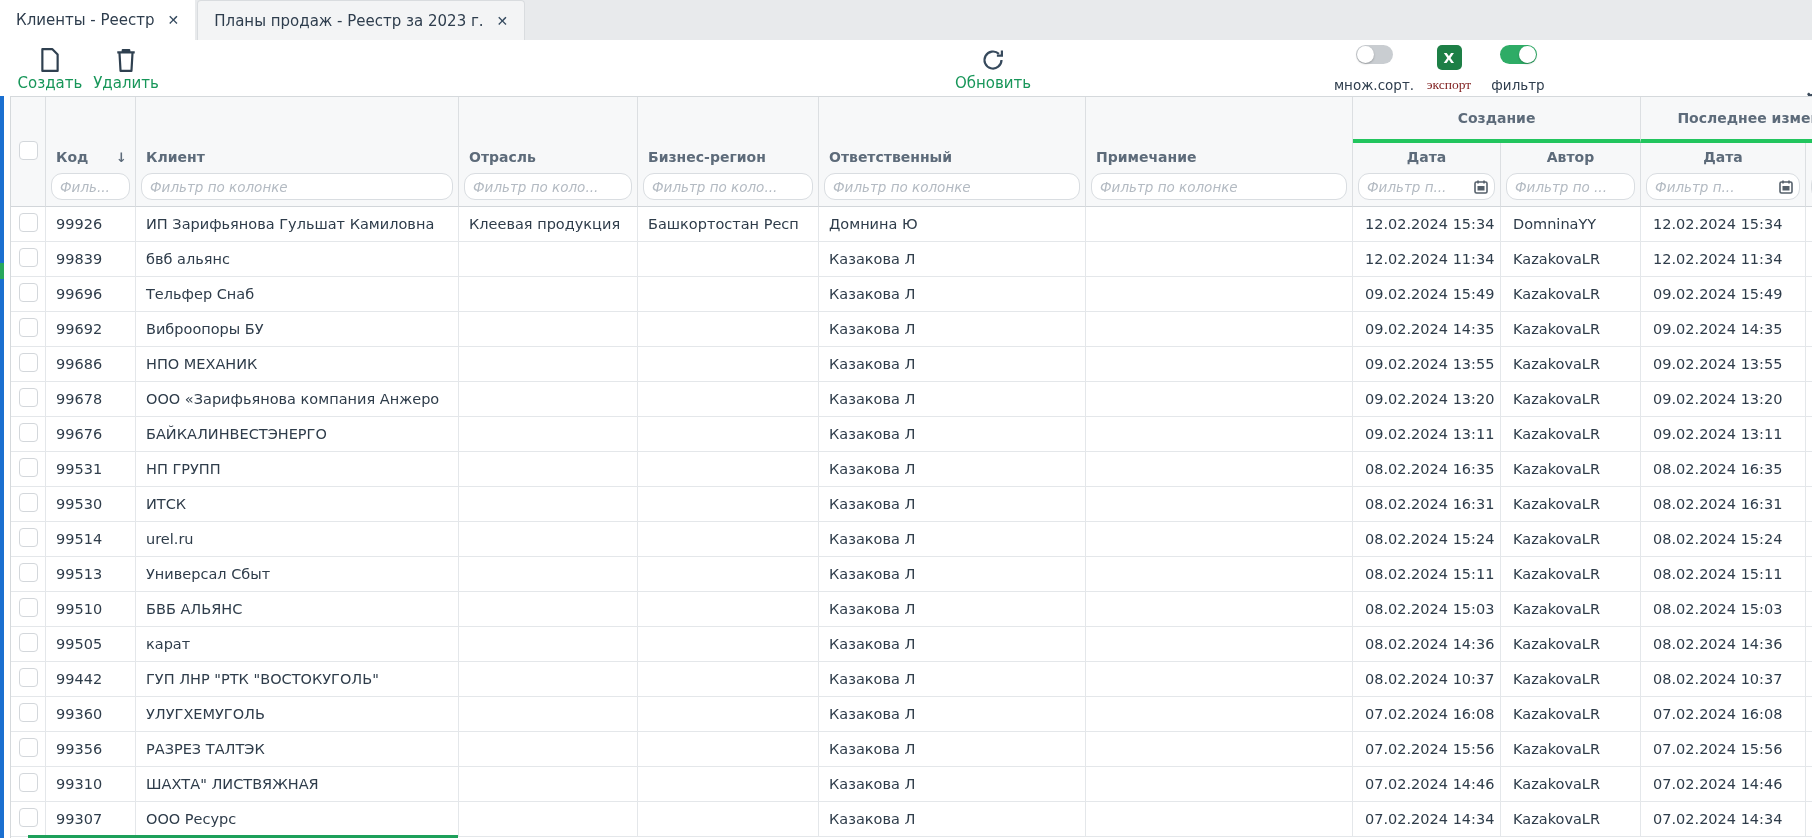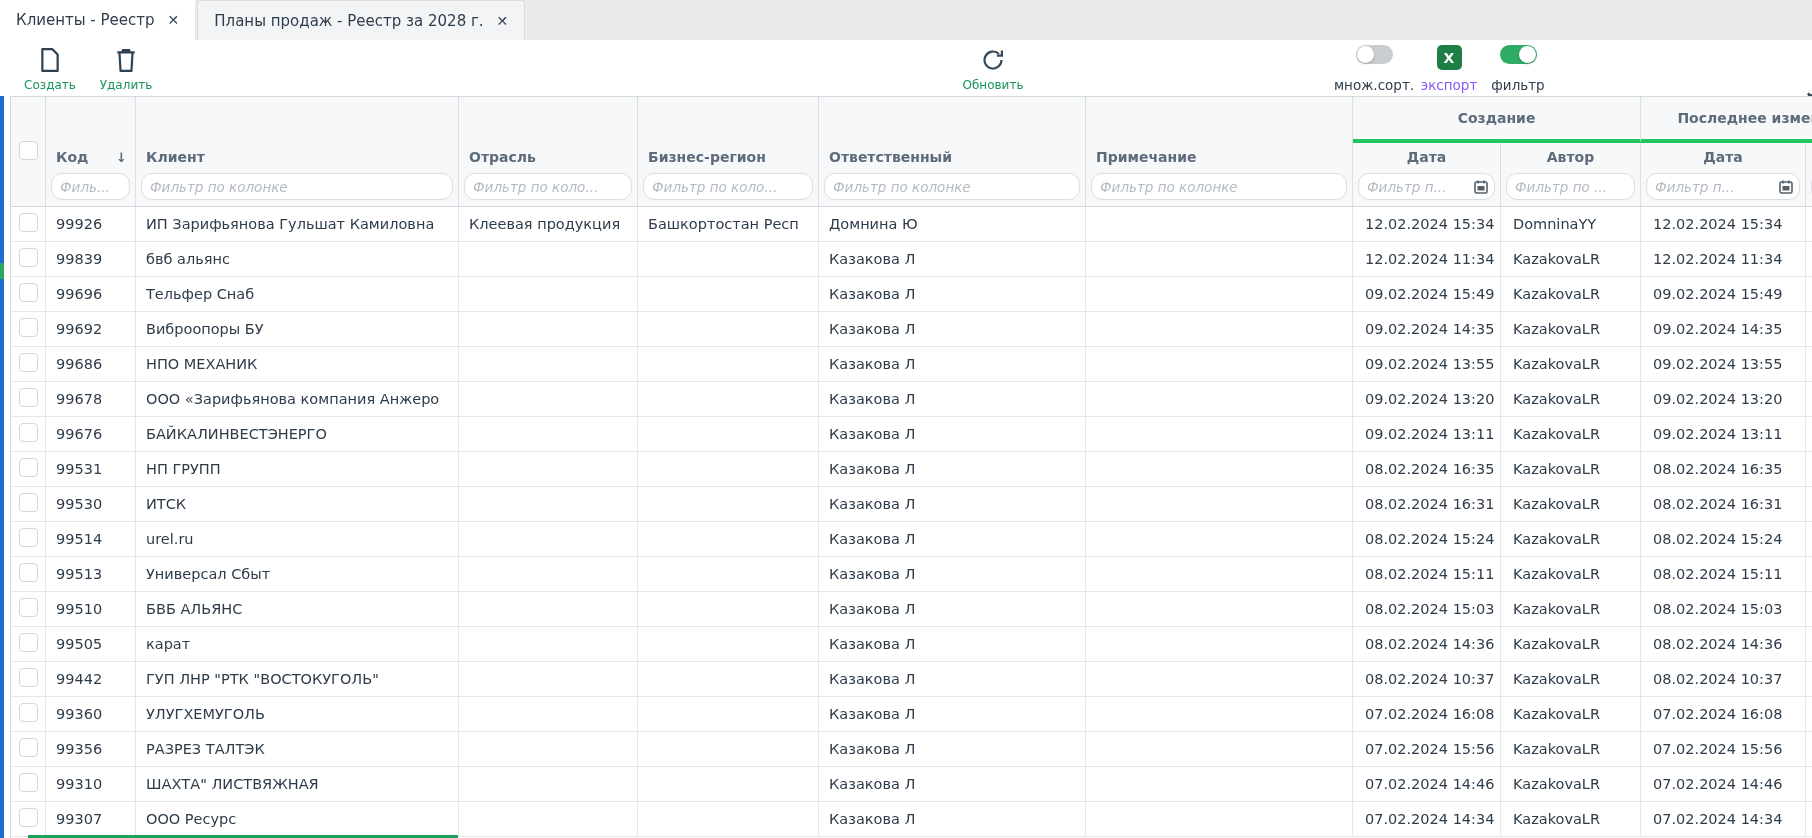--- a/index.html
+++ b/index.html
@@ -8,33 +8,33 @@
 
   
   .tabbar { height:40px; background:#e8eaec; display:flex; align-items:stretch; }
   .tab { display:flex; align-items:center; padding:0 16px; font-size:15px; color:#2e3d4d; cursor:default; }
   .tab .tab-close { margin-left:13px; font-size:14px; font-weight:bold; color:#34495e; }
   .tab.active { background:#ffffff; }
   .tab.inactive { background:#f3f4f5; border:1px solid #d9dcdf; border-bottom:none; border-radius:4px 4px 0 0; margin-left:2px; }
 
   
   .toolbar { height:56px; background:#fff; position:relative; }
-  .tool-btn { position:absolute; top:4px; height:50px; display:flex; flex-direction:column; align-items:center; justify-content:space-between; padding:4px 0 2px; color:#179659; font-size:12px; cursor:pointer; }
+  .tool-btn { position:absolute; top:4px; height:50px; display:flex; flex-direction:column; align-items:center; justify-content:space-between; padding:4px 0 2px; color:#179659; font-size:15px; cursor:pointer; }
   .tool-btn svg { display:block; }
   .stats { position:absolute; left:1056px; top:0; height:56px; display:flex; align-items:center; gap:16px; font-size:14.5px; color:#44505c; white-space:nowrap; }
   .stats b { color:#222c36; margin-left:4px; }
   .toggle-block { position:absolute; top:5px; display:flex; flex-direction:column; align-items:center; justify-content:space-between; height:48px; font-size:13.5px; color:#2e3d4d; cursor:pointer; }
   .switch { width:37px; height:19px; border-radius:10px; position:relative; }
   .switch.off { background:#c9cdd1; }
   .switch.on  { background:#2eac66; }
   .knob { position:absolute; top:1px; width:17px; height:17px; border-radius:50%; background:#fff; box-shadow:0 1px 2px rgba(0,0,0,.25); }
   .switch.off .knob { left:1px; }
   .switch.on  .knob { right:1px; }
   .xls { width:25px; height:25px; border-radius:5px; background:#1d7f46; color:#fff; font-weight:bold; font-size:14px; display:flex; align-items:center; justify-content:center; }
-  .export-label { color:#8b5cf6; }
+  .export-label { color:#7f1d1d;font-family:Liberation Serif, serif; }
   .gear { position:absolute; right:-14px; top:48px; font-size:27px; color:#3a4a5a; line-height:1; cursor:pointer; }
 
   
   .table-wrap { position:absolute; left:10px; top:96px; width:1802px; height:742px; overflow:hidden; border-top:1px solid #d5d9dc; border-left:1px solid #d5d9dc; background:#fff; }
   table { border-collapse:separate; border-spacing:0; table-layout:fixed; width:1885px; }
   th, td { overflow:hidden; white-space:nowrap; }
   thead th { background:#f7f8f9; color:#5d6b7a; font-size:14px; font-weight:600; border-right:1px solid #dcdfe2; }
   tr.h-group { height:46px; }
   tr.h-sub   { height:28px; }
   tr.h-filter{ height:36px; }
@@ -62,21 +62,21 @@
 </style>
 </head>
 <body>
 
 <div class="tabbar">
   <div class="tab active">
     <span>Клиенты - Реестр</span>
     <span class="tab-close">✕</span>
   </div>
   <div class="tab inactive">
-    <span>Планы продаж - Реестр за 2028 г.</span>
+    <span>Планы продаж - Реестр за 2023 г.</span>
     <span class="tab-close">✕</span>
   </div>
 </div>
 
 <div class="toolbar">
 
   <div class="tool-btn" style="left:18px; width:64px;">
     <span>
       <svg width="22" height="24" viewBox="0 0 20 22">
           <path d="M3 1h9l5 5v15H3z" fill="none" stroke="#2f4050" stroke-width="2" stroke-linejoin="round"></path>

